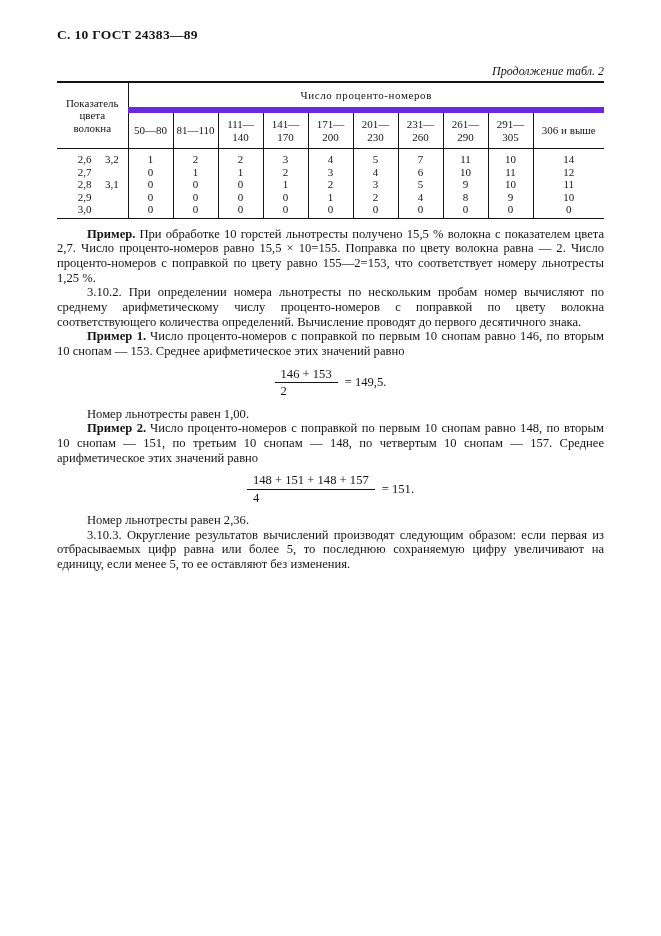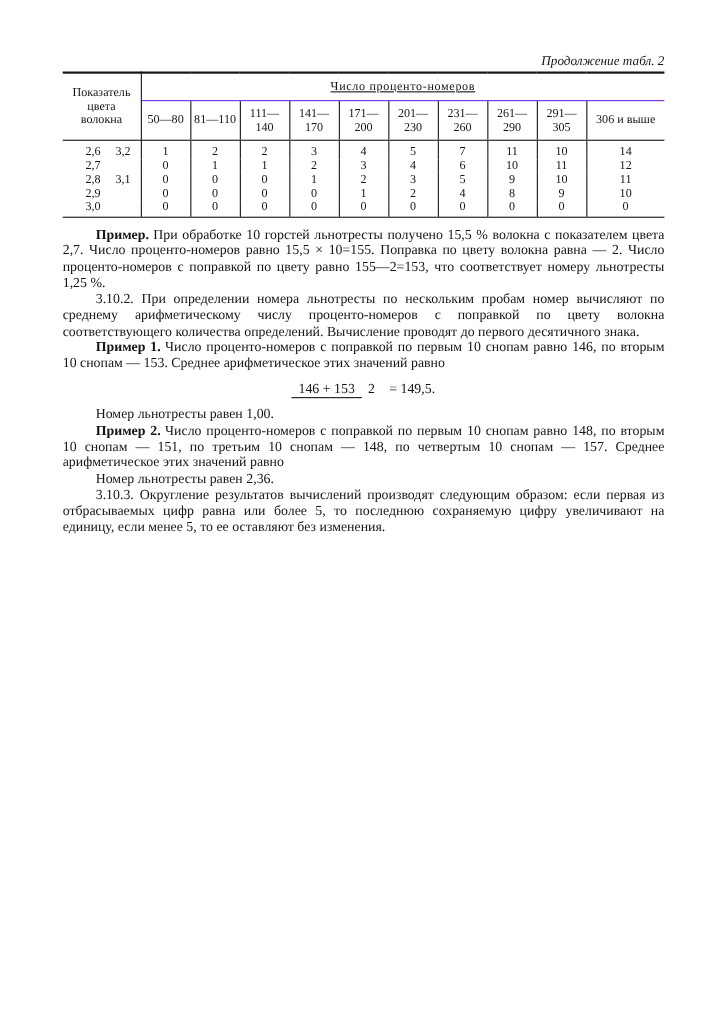--- a/index.html
+++ b/index.html
@@ -37,25 +37,24 @@
     line-height: 12.5px;
   }
   table.gost th { font-weight: normal; }
   .col1-h {
     border-right: 1px solid #151515;
     border-bottom: 1px solid #151515;
     vertical-align: middle;
     padding: 2px 4px;
   }
   .group-h {
-    border-bottom: 1px solid #6d28d9;
+    border-bottom: 6px solid #6d28d9;
     vertical-align: middle;
     height: 22px;
     letter-spacing: 0.6px;
-    text-decoration: underline;
   }
   .range-h {
     border-left: 1px solid #151515;
     border-bottom: 1px solid #151515;
     text-align: center;
     vertical-align: middle;
     height: 33px;
     padding: 1px 2px;
   }
   tr.body-row td { padding: 0; vertical-align: top; text-align: center; }
@@ -78,32 +77,34 @@
 
   .formula {
     display: flex;
     justify-content: center;
     align-items: center;
     margin: 7px 0 7px 0;
     font-size: 12.6px;
   }
   .frac {
     display: inline-flex;
+    flex-direction: column;
     align-items: flex-start;
     line-height: 1.3;
   }
   .frac .num { padding: 0 6px; border-bottom: 1px solid #151515; }
   .frac .den { padding: 0 6px; }
   .formula .result { margin-left: 7px; }
 </style>
 </head>
 <body>
 
 <div class="page">
 
+  <div class="page-header">С. 10 ГОСТ 24383—89</div>
 
   <div class="table-caption">Продолжение табл. 2</div>
 
   <table class="gost">
     <colgroup>
       <col style="width:71px">
       <col style="width:45px">
         <col style="width:45px">
         <col style="width:45px">
         <col style="width:45px">
@@ -242,20 +243,27 @@
         <span class="num">146 + 153</span>
         <span class="den">2</span>
       </span>
       <span class="result">= 149,5.</span>
     </div>
 
     <p class="para">Номер льнотресты равен 1,00.</p>
 
     <p class="para"><span class="lead">Пример 2.</span><span>Число проценто-номеров с поправкой по первым 10 снопам равно 148, по вторым 10 снопам — 151, по третьим 10 снопам — 148, по четвертым 10 снопам — 157. Среднее арифметическое этих значений равно</span></p>
 
+    <div class="formula">
+      <span class="frac">
+        <span class="num">148 + 151 + 148 + 157</span>
+        <span class="den">4</span>
+      </span>
+      <span class="result">= 151.</span>
+    </div>
 
     <p class="para">Номер льнотресты равен 2,36.</p>
 
     <p class="para">3.10.3. Округление результатов вычислений производят следующим образом: если первая из отбрасываемых цифр равна или более 5, то последнюю сохраняемую цифру увеличивают на единицу, если менее 5, то ее оставляют без изменения.</p>
 
 
   </div>
 </div>
 
 </body></html>

